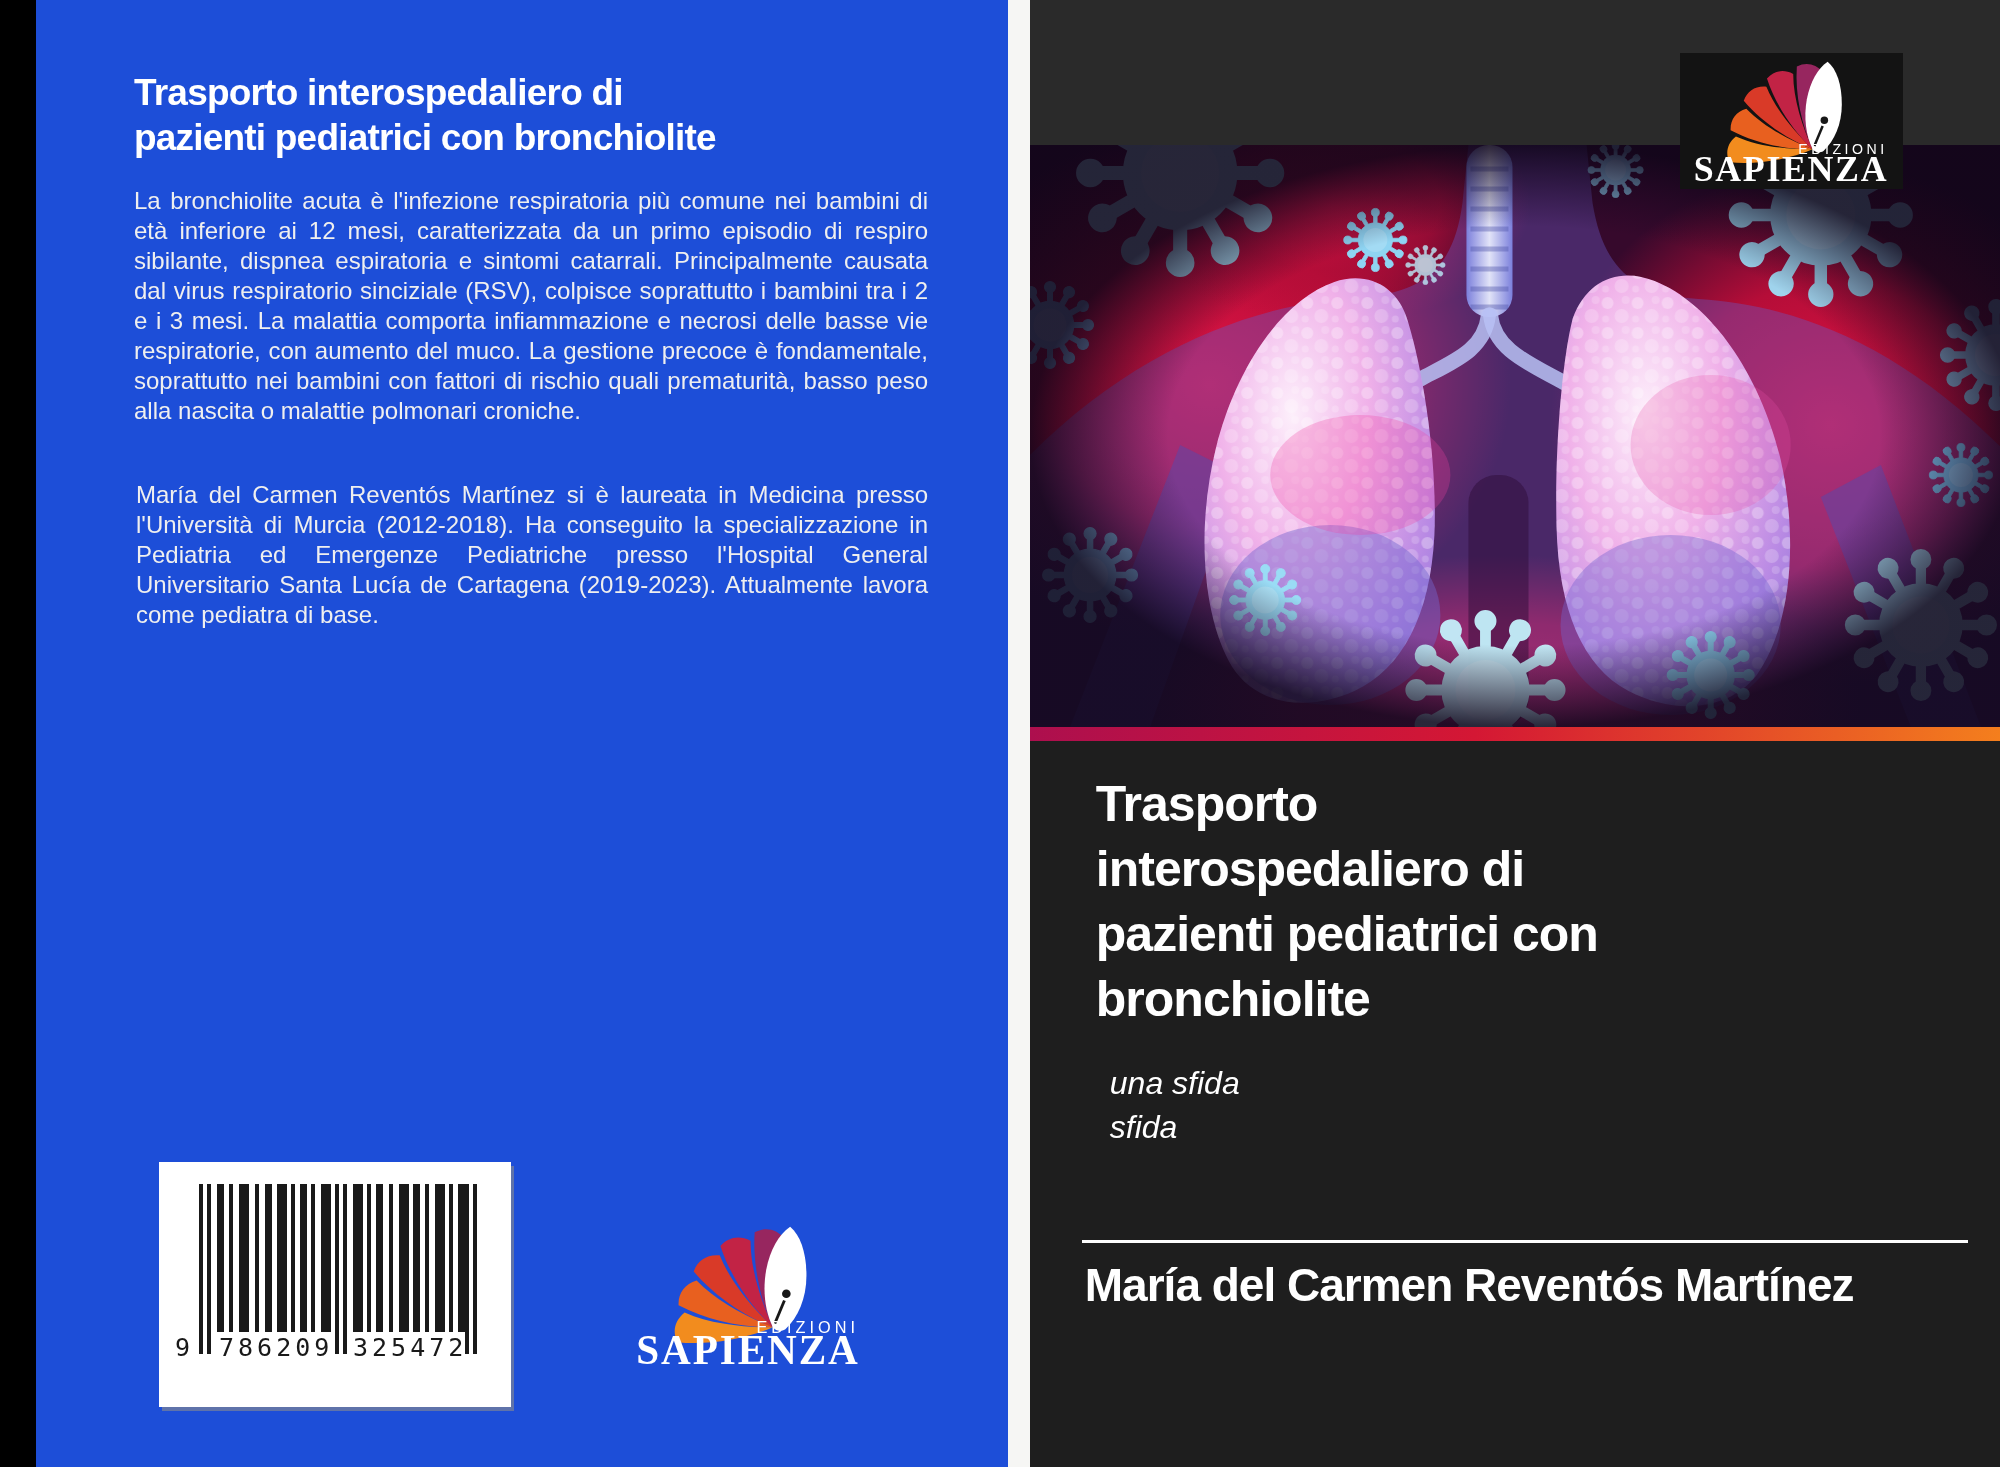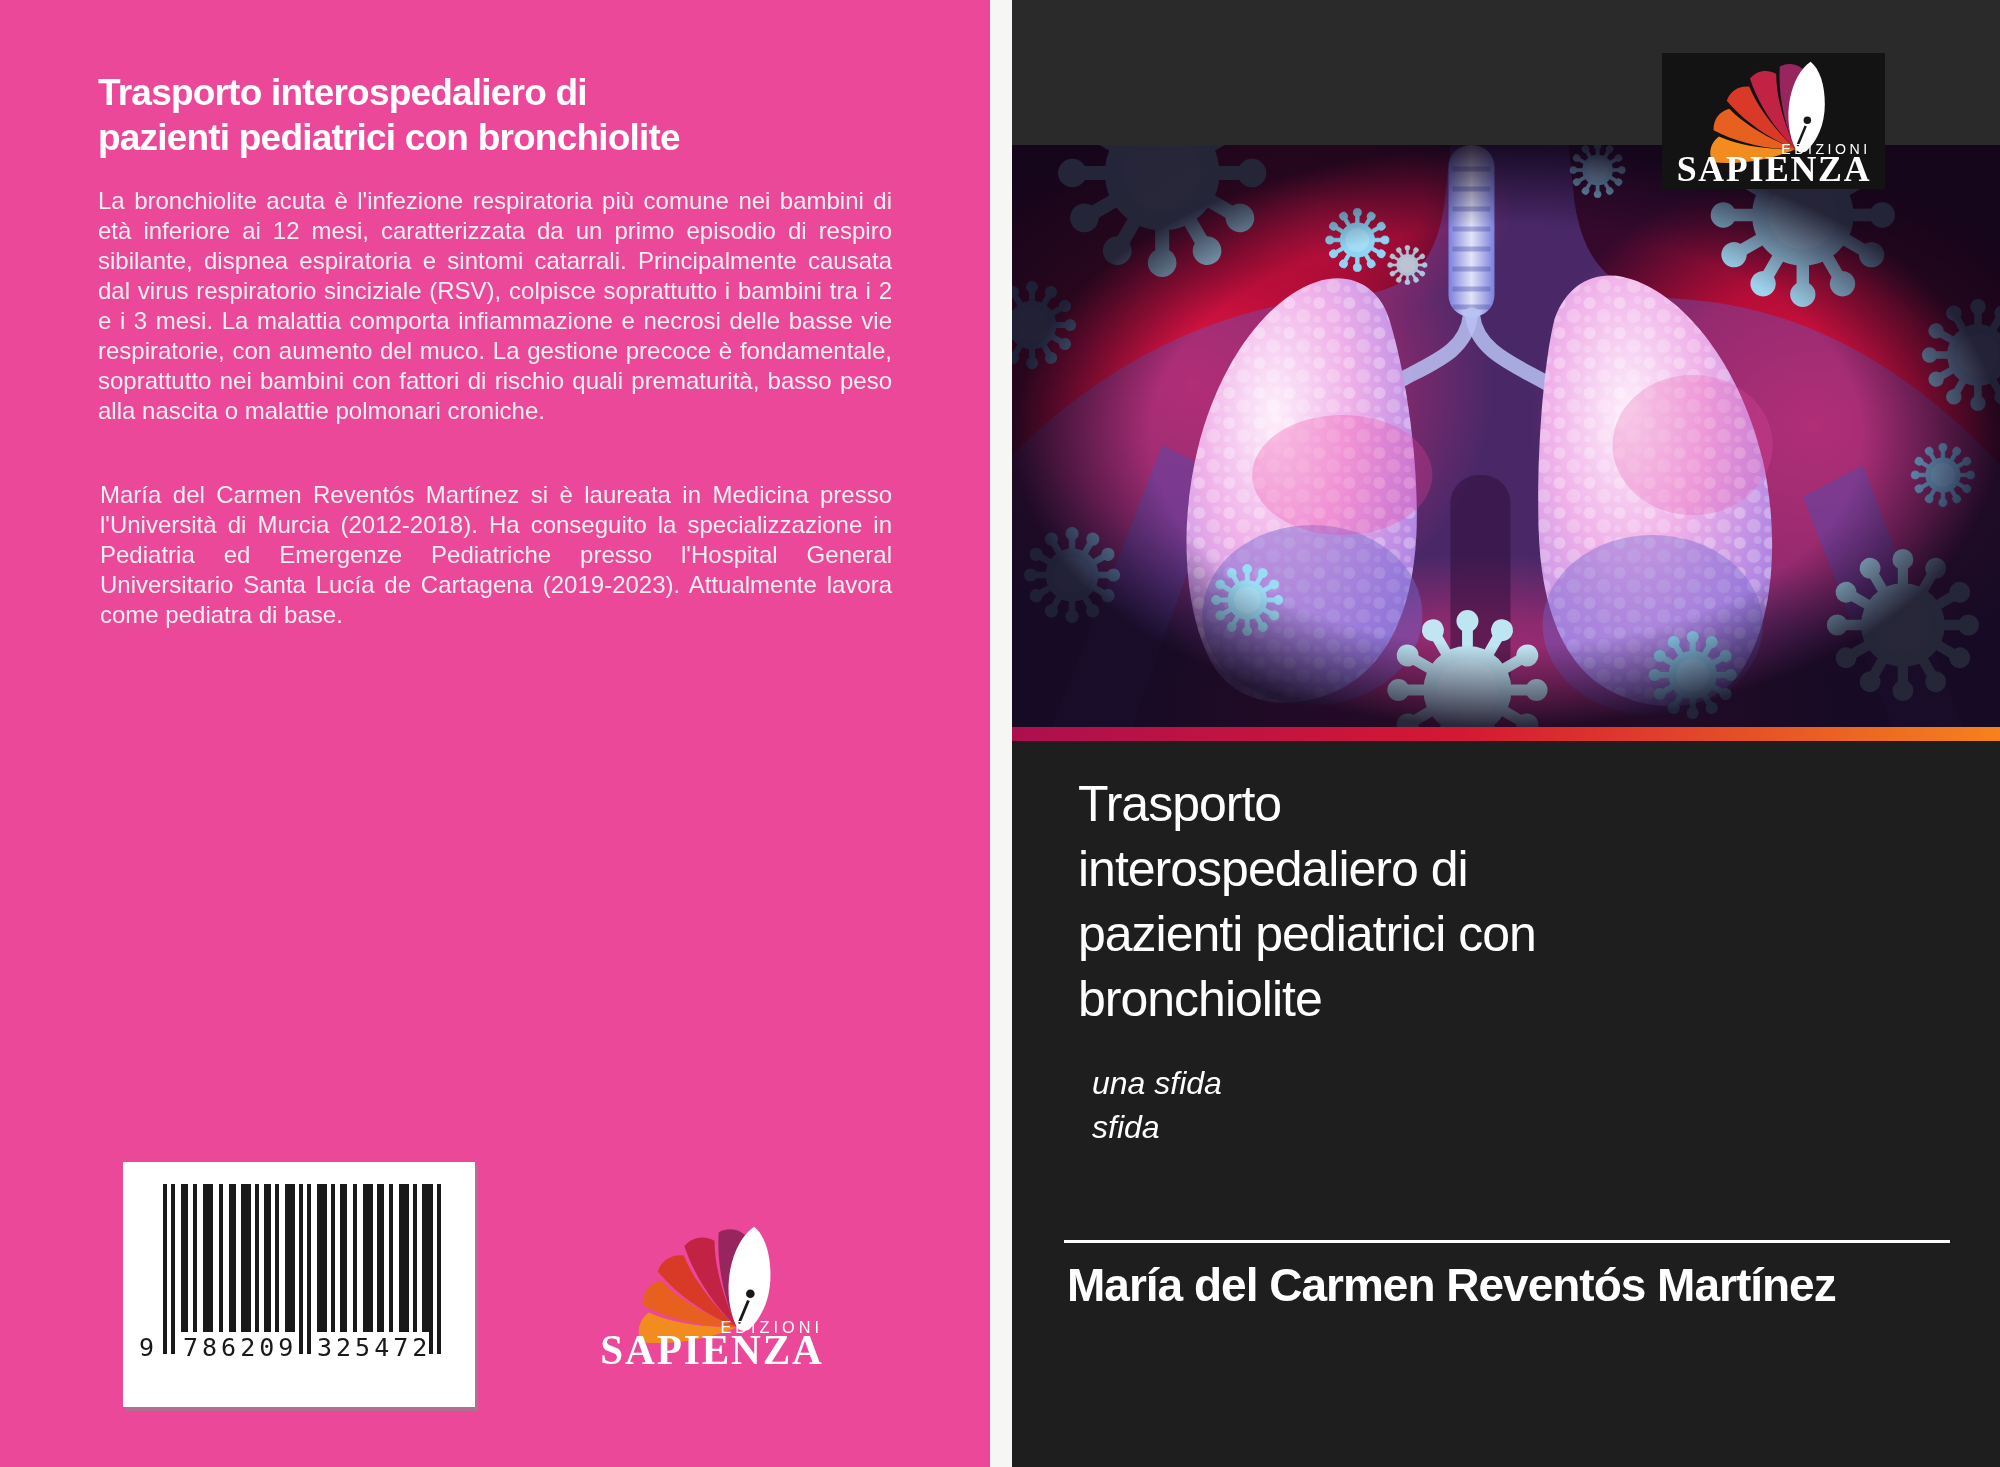--- a/index.html
+++ b/index.html
@@ -4,21 +4,21 @@
 <style>
   html,body { margin:0; padding:0; }
   body {
     width:2000px; height:1467px; background:#000;
     font-family:"Liberation Sans", sans-serif;
     -webkit-font-smoothing:antialiased;
   }
   .book { display:flex; width:2000px; height:1467px; }
 
   
-  .back-cover { position:relative; width:990px; height:100%; background:#ec4899; overflow:hidden; }
+  .back-cover { position:relative; width:990px; height:100%; background:#1d4ed8; overflow:hidden;margin-left:36px; }
   .back-title {
     position:absolute; left:98px; top:70px; margin:0; color:#fff;
     font-size:37px; font-weight:bold; line-height:1.22; letter-spacing:-0.8px;
     white-space:pre-line;
   }
   .back-desc, .back-bio {
     position:absolute; left:98px; width:794px; margin:0; color:#efefef;
     font-size:24px; line-height:30px; text-align:justify;
   }
   .back-desc { top:186px; }
@@ -49,21 +49,21 @@
     position:absolute; left:650px; top:53px; width:223px; height:136px;
     background:#131313; display:flex; align-items:center; justify-content:center; z-index:2;
   }
   .logo-box svg { width:200px; display:block; }
 
   .cover-art { position:absolute; top:145px; left:0; width:988px; height:582px; display:block; }
   .accent-bar { position:absolute; top:727px; left:0; width:988px; height:14px; display:block; }
 
   .front-title {
     position:absolute; left:66px; top:772px; margin:0; color:#fff;
-    font-size:50px; font-weight:normal; line-height:1.3; letter-spacing:-1px;
+    font-size:50px; font-weight:bold; line-height:1.3; letter-spacing:-1px;
     white-space:pre-line;
   }
   .front-subtitle {
     position:absolute; left:68px; top:1050px; margin:12px; color:#fff;
     font-size:32px; font-style:italic; line-height:1.37; white-space:pre-line;
   }
   .front-divider { position:absolute; left:52px; top:1240px; width:886px; height:3px; background:#fdfdfd; }
   .front-author {
     position:absolute; left:55px; top:1258px; color:#fff;
     font-size:46px; font-weight:bold; letter-spacing:-1px;

